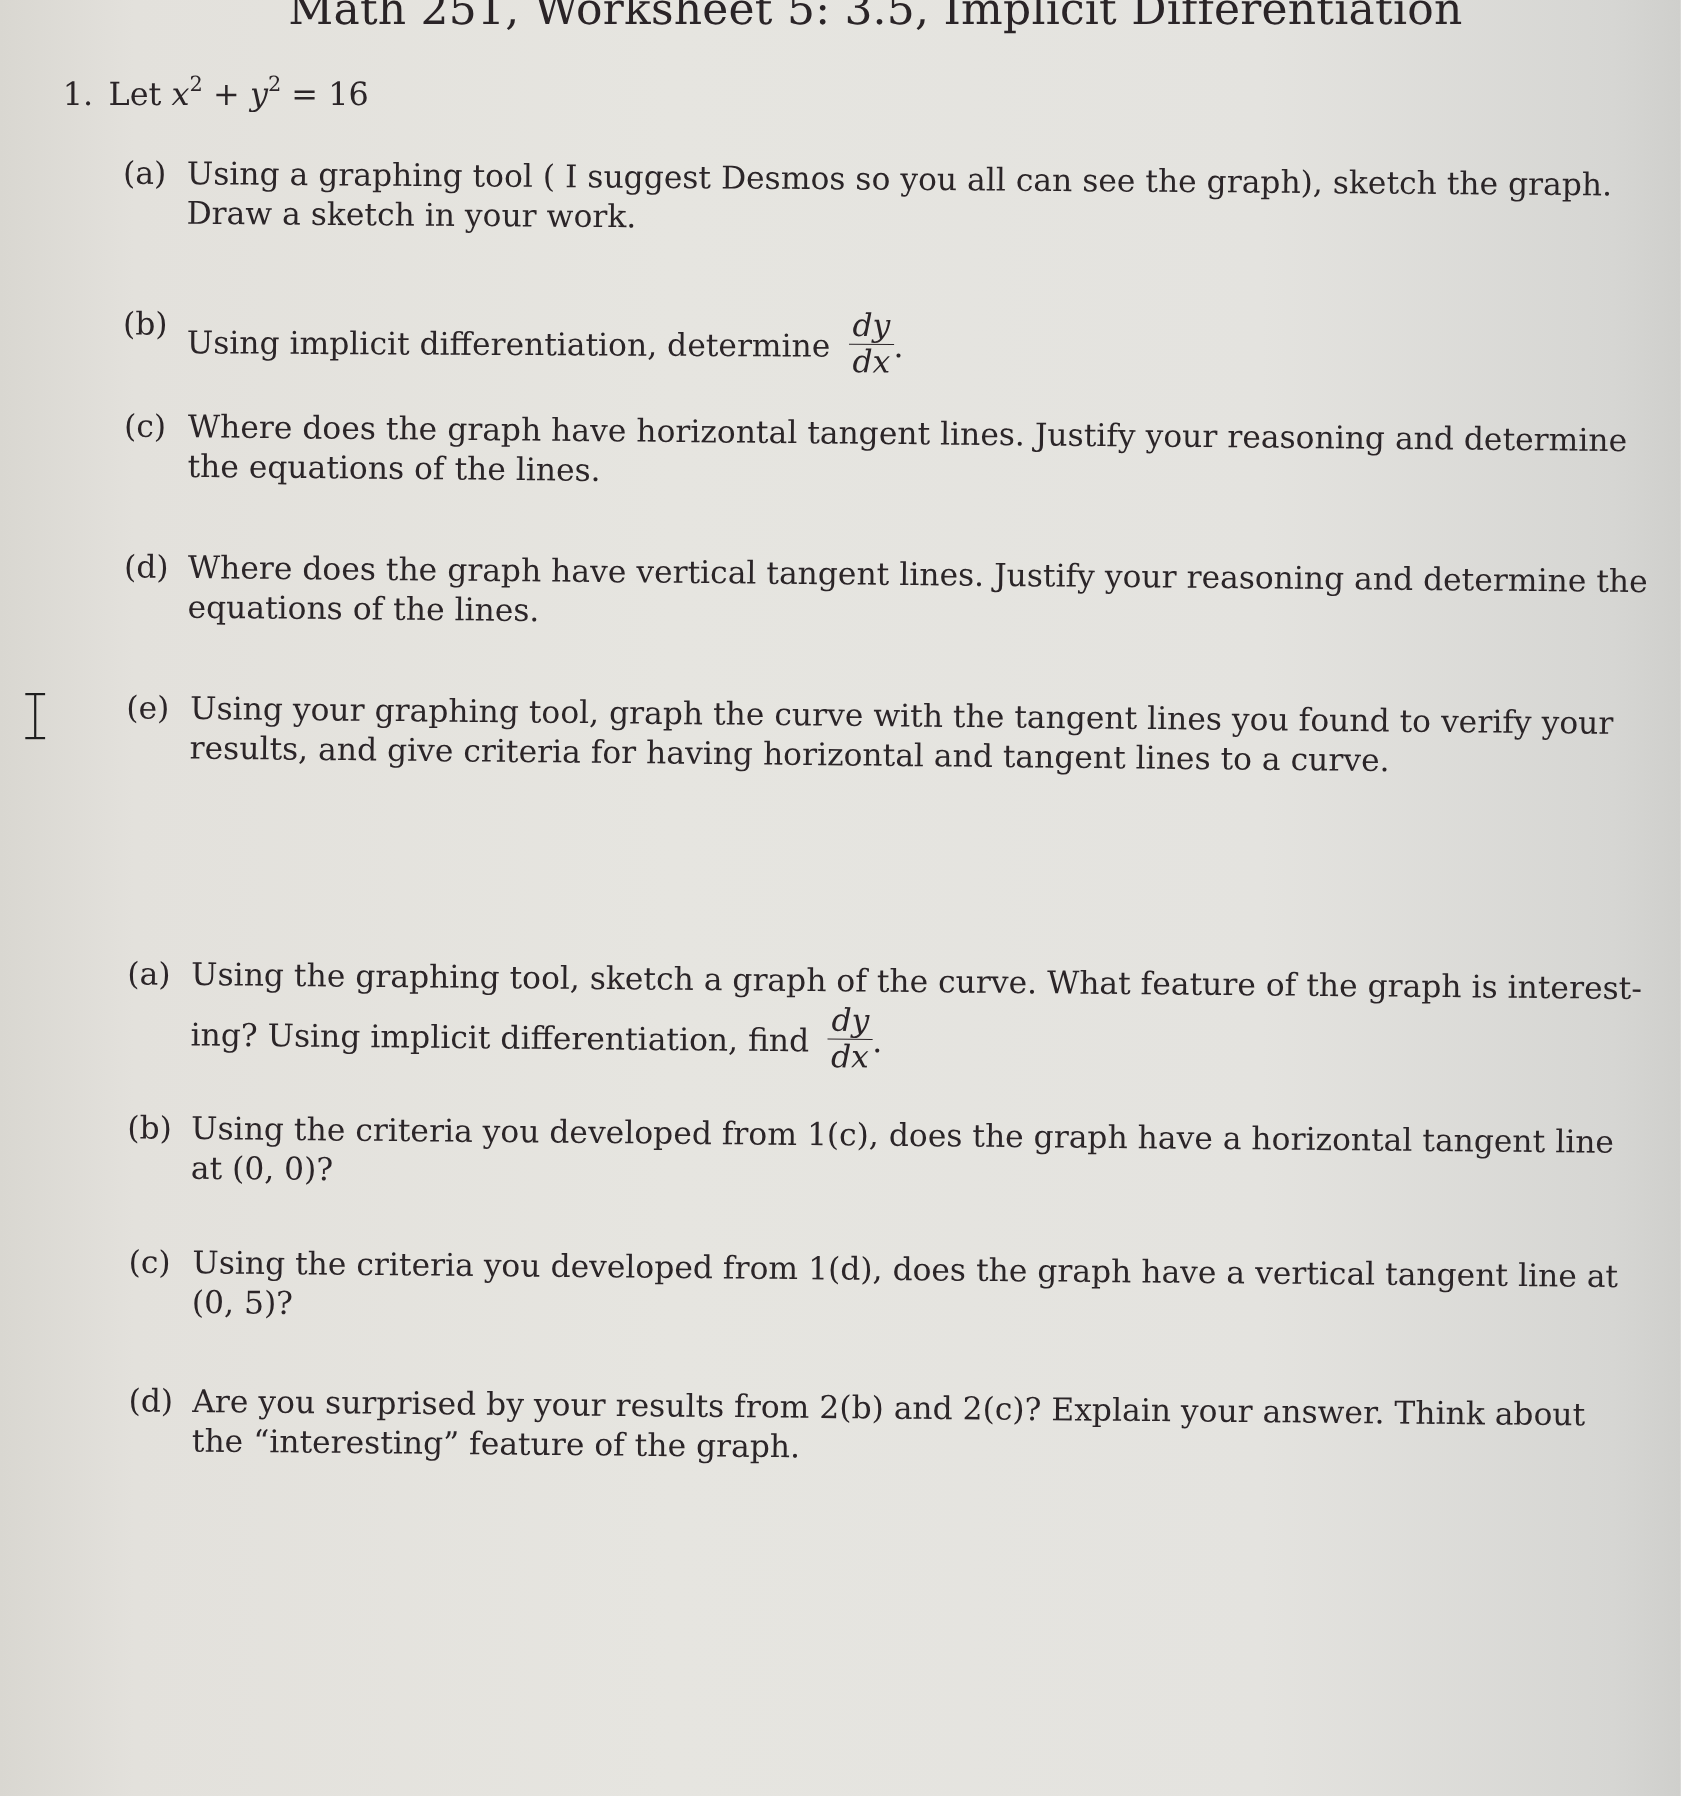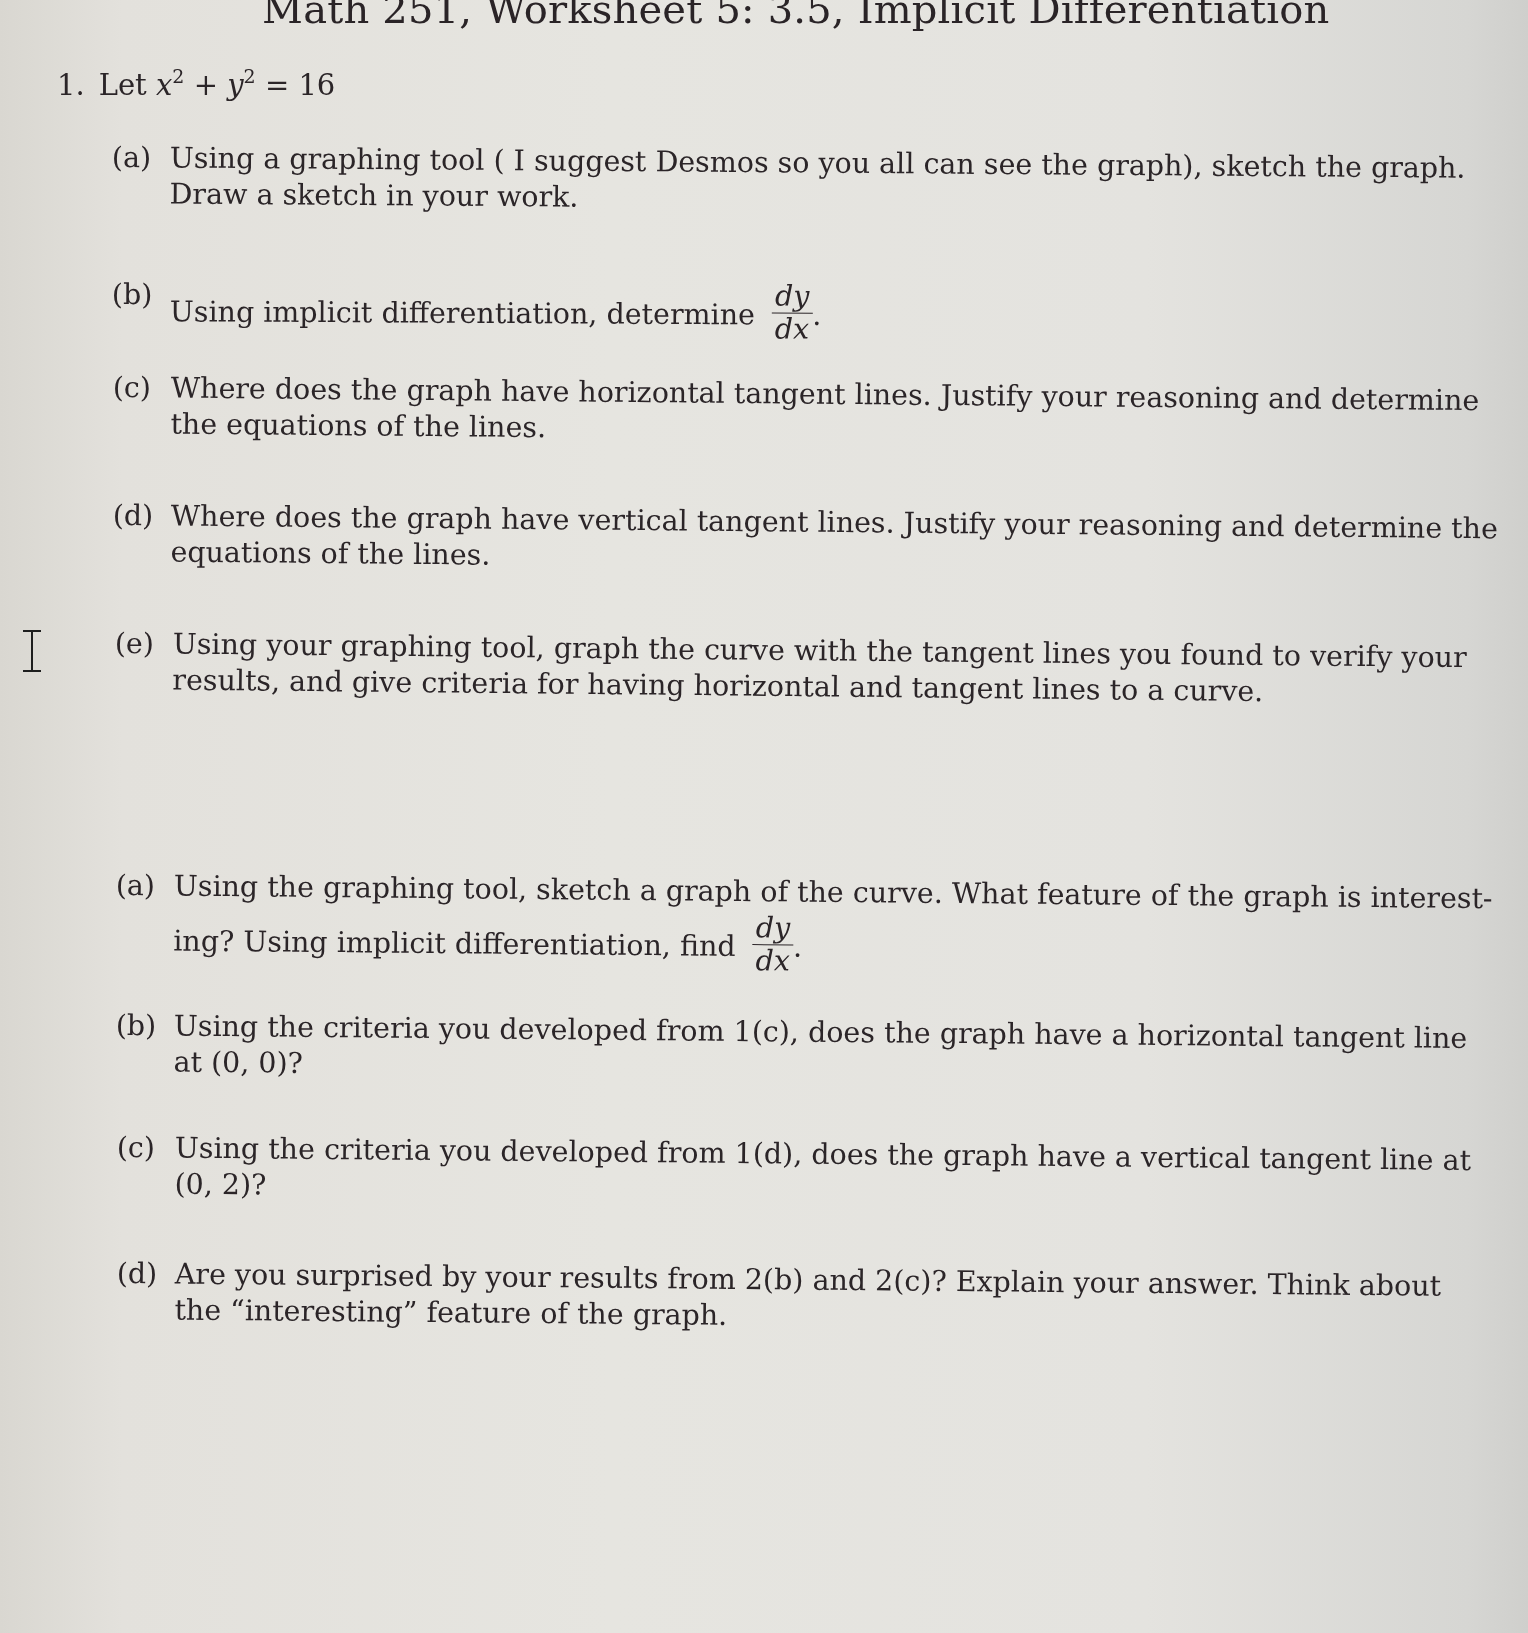--- a/index.html
+++ b/index.html
@@ -62,20 +62,21 @@
   }
   .part .text {
     position: absolute;
     left: 58px;
     top: 0;
     white-space: nowrap;
   }
   .frac {
     display: inline-block;
     vertical-align: middle;
+    text-align: center;
     font-style: italic;
     margin-left: 8px;
     position: relative;
     top: -4px;
   }
   .frac .numr, .frac .denr {
     display: block;
     line-height: 32px;
     padding: 0 3px;
   }
@@ -185,21 +186,21 @@
     <span class="text">
       <span>Using the criteria you developed from 1(c), does the graph have a horizontal tangent line</span><br>
       <span>at (0, 0)?</span>
     </span>
   </div>
 
   <div class="part" style="left:117px; top:1130px; transform:rotate(0.55deg);">
     <span class="label">(c)</span>
     <span class="text">
       <span>Using the criteria you developed from 1(d), does the graph have a vertical tangent line at</span><br>
-      <span>(0, 2)?</span>
+      <span>(0, 5)?</span>
     </span>
   </div>
 
   <div class="part" style="left:117px; top:1256px; transform:rotate(0.55deg);">
     <span class="label">(d)</span>
     <span class="text">
       <span>Are you surprised by your results from 2(b) and 2(c)? Explain your answer. Think about</span><br>
       <span>the “interesting” feature of the graph.</span>
     </span>
   </div>

